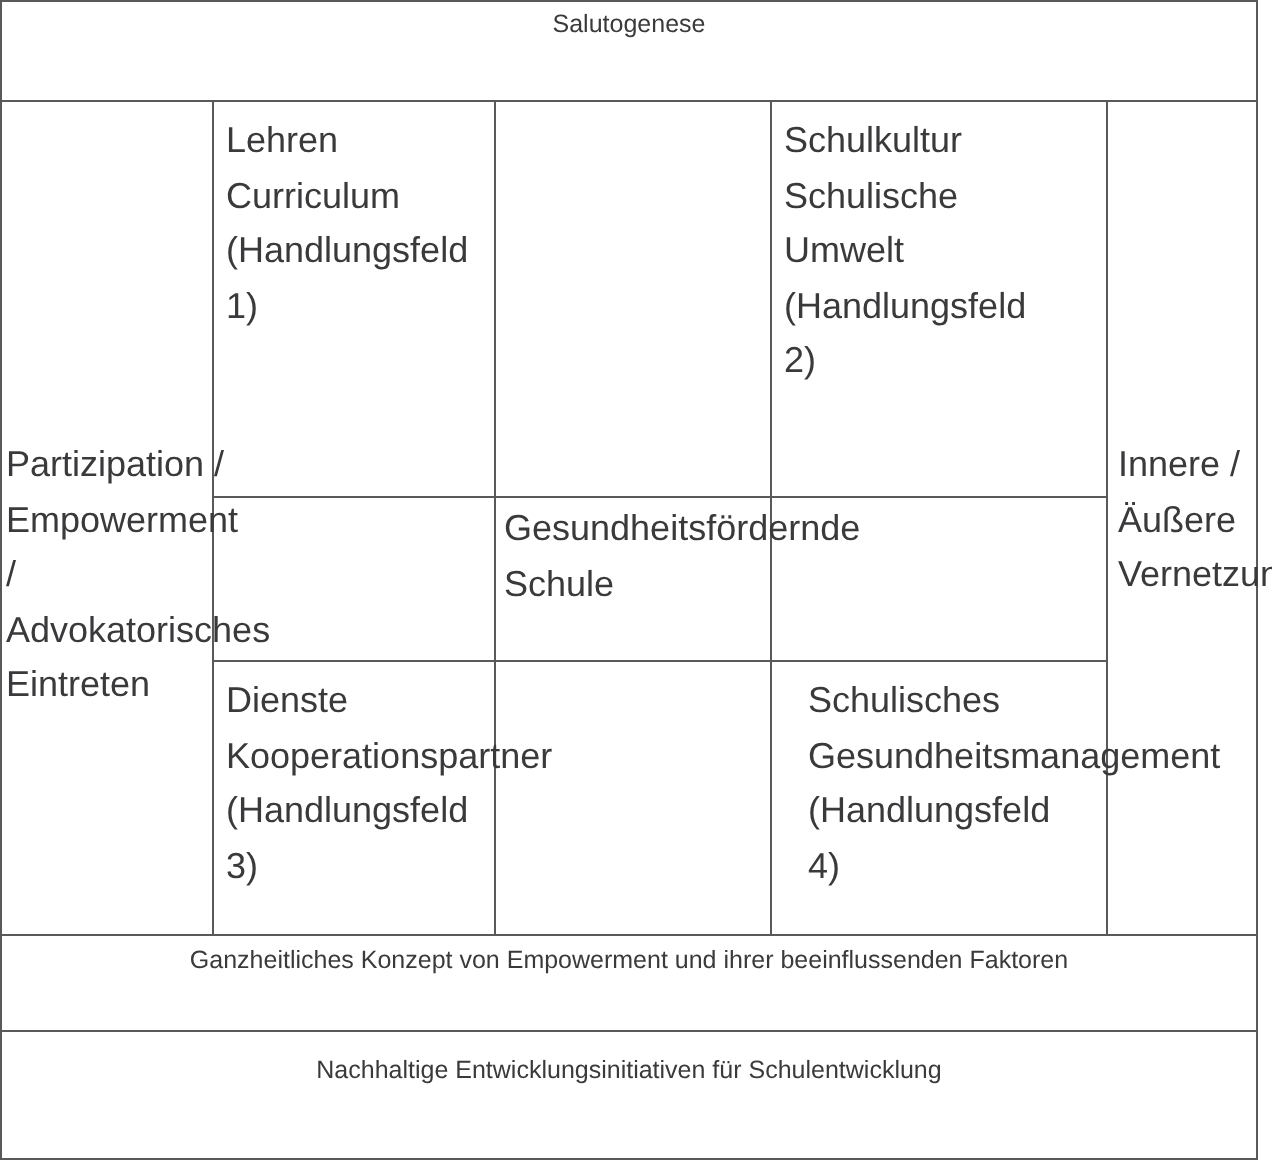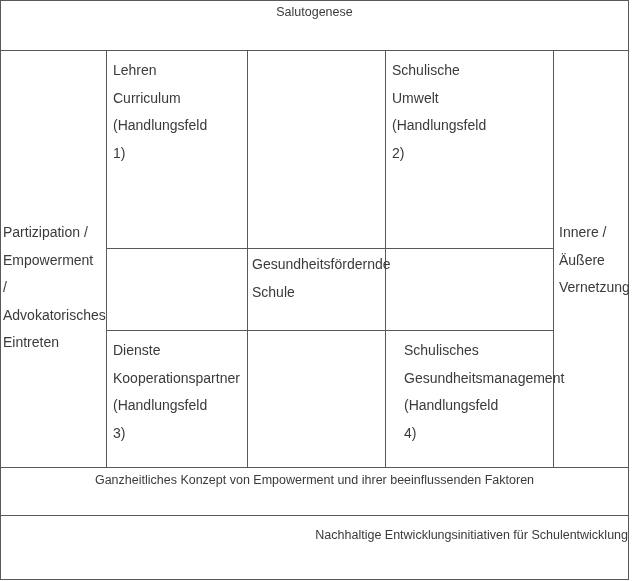--- a/index.html
+++ b/index.html
@@ -74,21 +74,21 @@
     background: #59595b;
   }
   .hrule {
     position: absolute;
     height: 1px;
     background: #59595b;
   }
 
   .cell-text {
     position: absolute;
-    font-size: 14px;
+    font-size: 18px;
     line-height: 27.5px;
     color: #3a3a3c;
     white-space: nowrap;
   }
 
   
   #cell-partizipation .cell-text {
     left: 2px;
     top: 168px;
   }
@@ -133,21 +133,21 @@
     left: 0px;
     top: 515px;
     width: 629px;
     height: 65px;
   }
   #band-nachhaltig .band-text {
     position: absolute;
     left: 0;
     right: 0;
     top: 11px;
-    text-align: right;
+    text-align: center;
     font-size: 12.5px;
     line-height: 17px;
     color: #3a3a3c;
   }
 
   .line { display: block; }
 </style>
 </head>
 <body>
 
@@ -183,20 +183,21 @@
         <span class="line bold">Curriculum</span>
         <span class="line">(Handlungsfeld</span>
         <span class="line">1)</span>
       </div>
     </div>
 
     <div class="cell" id="cell-top-middle" style="left:247px; top:0px; width:137px; height:197px;"></div>
 
     <div class="cell quadrant" id="cell-q2" style="left:385px; top:0px; width:167px; height:197px;">
       <div class="cell-text">
+        <span class="line bold">Schulkultur</span>
         <span class="line bold">Schulische</span>
         <span class="line bold">Umwelt</span>
         <span class="line">(Handlungsfeld</span>
         <span class="line">2)</span>
       </div>
     </div>
 
     <div class="cell" id="cell-vernetzung" style="left:553px; top:0px; width:74px; height:416px;">
       <div class="cell-text">
         <span class="line">Innere /</span>

